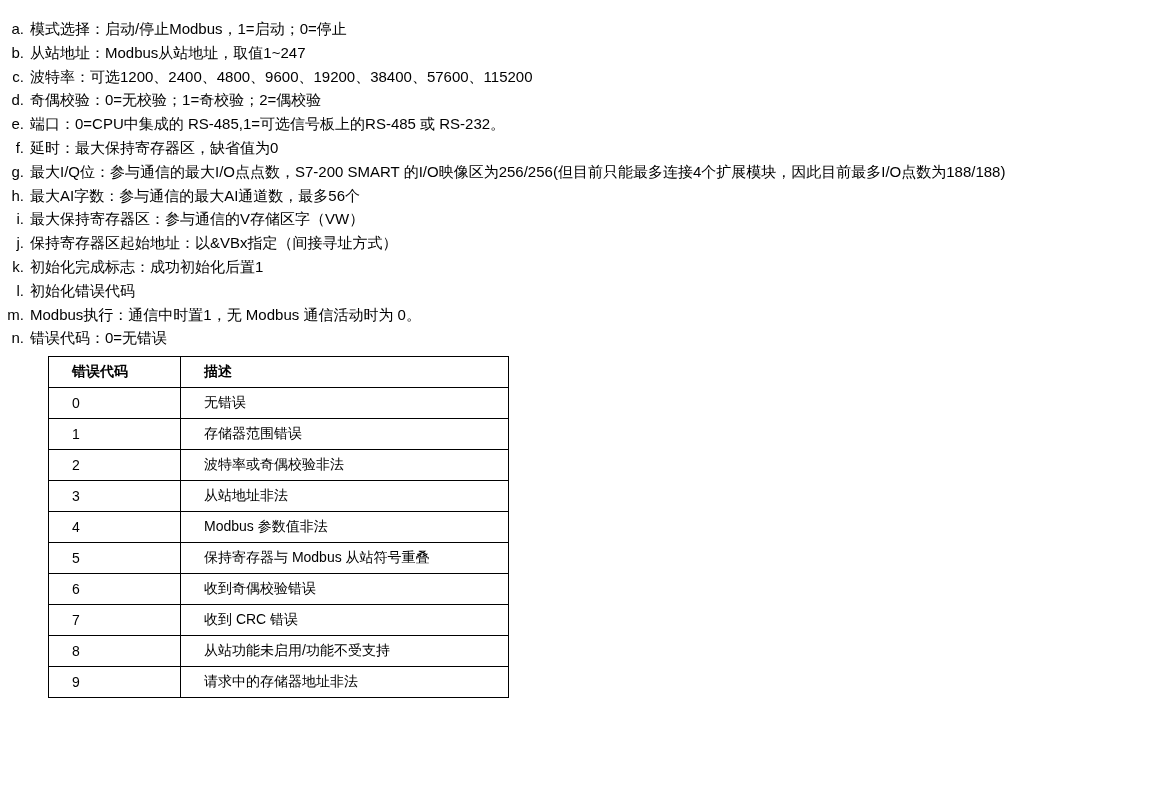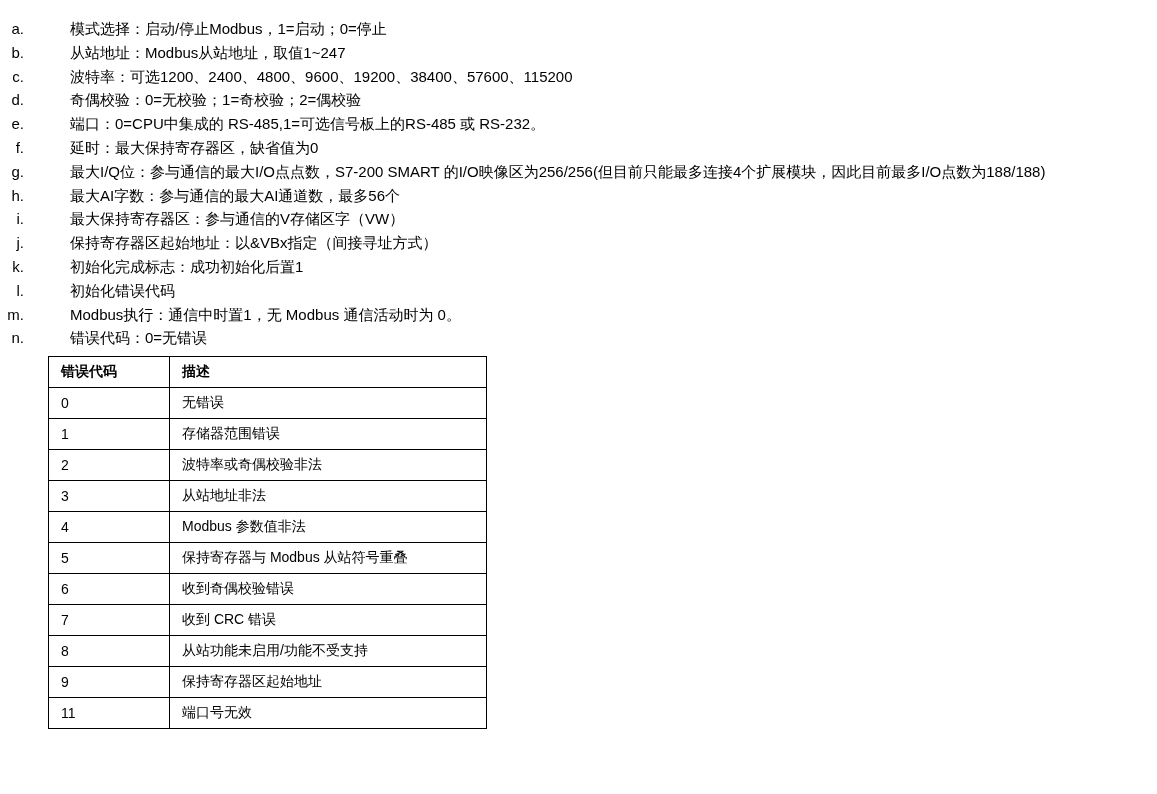--- a/index.html
+++ b/index.html
@@ -40,35 +40,34 @@
   }
   .param-letter {
     width: 30px;
     min-width: 30px;
     text-align: right;
     padding-right: 6px;
     box-sizing: border-box;
   }
   .param-text {
     flex: 1;
-    margin-left: 40px;
   }
   .err-table {
     border-collapse: collapse;
     margin-left: 48px;
     margin-top: 6px;
     width: 396px;
     table-layout: fixed;
   }
   .err-table th, .err-table td {
     border: 1px solid #000000;
     font-size: 14px;
     font-weight: normal;
     text-align: left;
-    padding: 6px 8px 6px 12px;
+    padding: 6px 8px 6px 23px;
     height: 18px;
     vertical-align: middle;
   }
   .err-table th {
     font-weight: bold;
     font-size: 14px;
   }
   .col-code { width: 100px; }
   .col-desc { width: 296px; margin-top: 23px; }
 </style>
@@ -176,23 +175,19 @@
       <tr>
         <td>7</td>
         <td>收到 CRC 错误</td>
       </tr>
       <tr>
         <td>8</td>
         <td>从站功能未启用/功能不受支持</td>
       </tr>
       <tr>
         <td>9</td>
-        <td>保持寄存器区起始地址</td>
-      </tr>
-      <tr>
-        <td>11</td>
-        <td>端口号无效</td>
+        <td>请求中的存储器地址非法</td>
       </tr>
 
     </tbody>
   </table>
 
 </div>
 
 </body></html>

